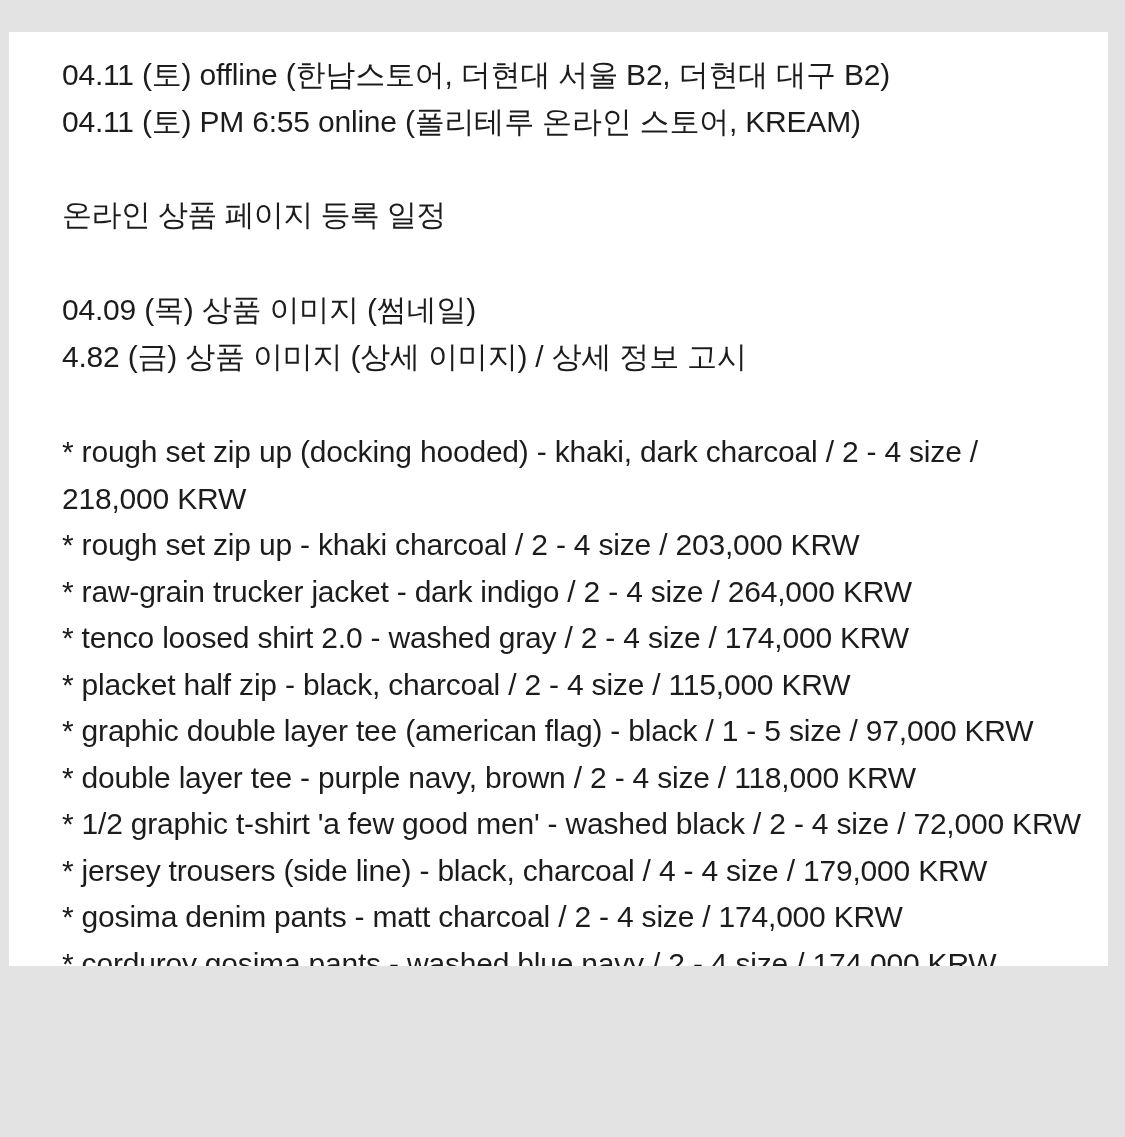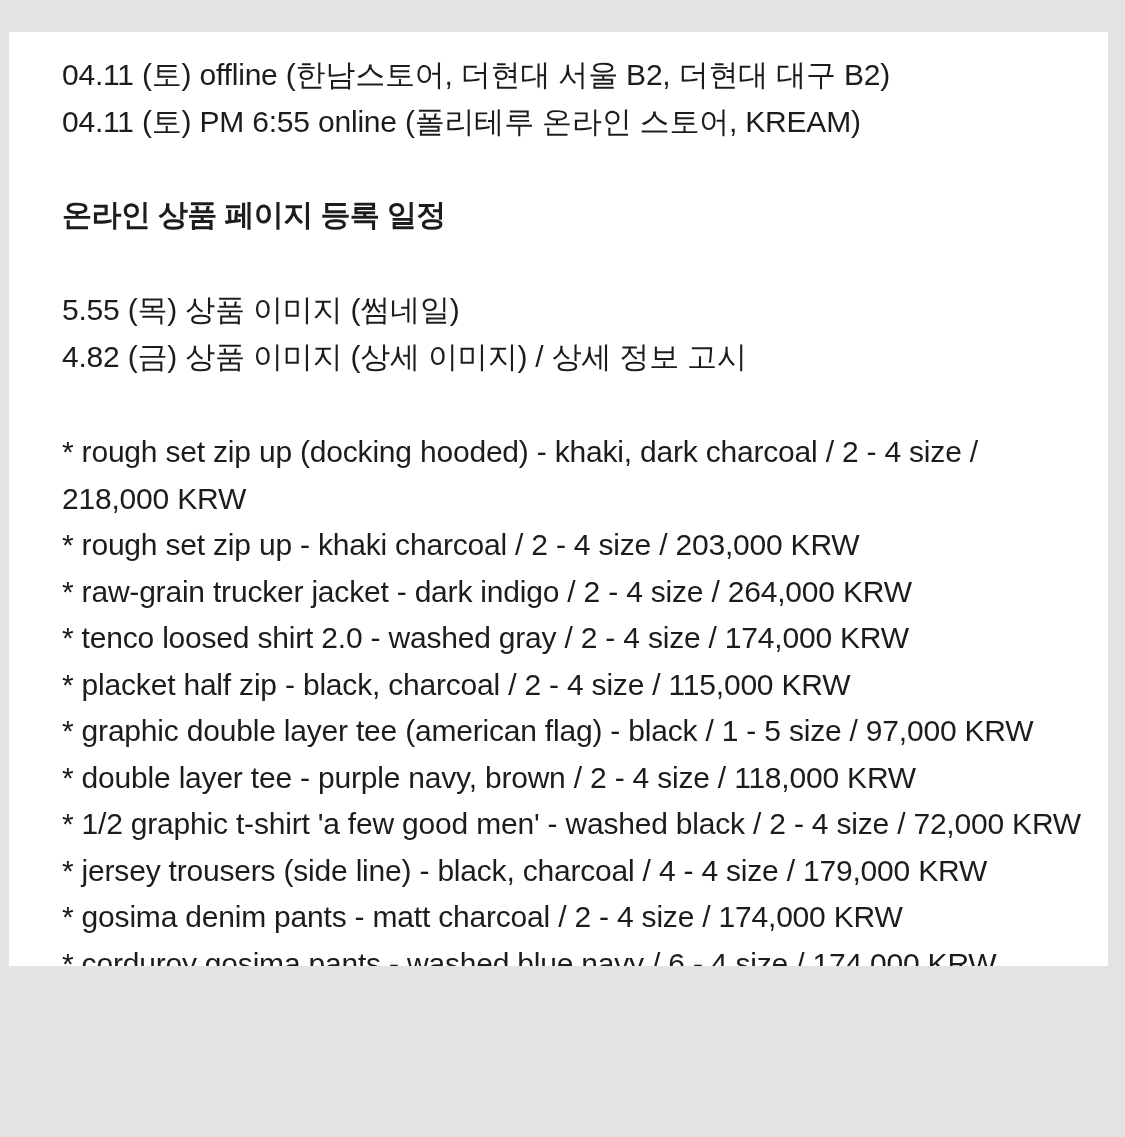--- a/index.html
+++ b/index.html
@@ -44,21 +44,21 @@
     letter-spacing: -0.2px;
     word-break: break-word;
   }
 
   .para {
     margin: 0;
     font-weight: 400;
   }
 
   .para.heading {
-    font-weight: 700;
+    font-weight: 400;
     letter-spacing: -0.6px;
   }
 
   
   .spacer {
     height: 46.5px;
   }
   .spacer.tall {
     height: 49px;
   }
@@ -83,35 +83,35 @@
         <p class="para">04.11 (토) PM 6:55 online (폴리테루 온라인 스토어, KREAM)</p>
       </div>
 
       <div class="spacer"></div>
 
       <p class="para heading">온라인 상품 페이지 등록 일정</p>
 
       <div class="spacer tall"></div>
 
       <div class="block-registration">
-        <p class="para">5.55 (목) 상품 이미지 (썸네일)</p>
+        <p class="para">04.09 (목) 상품 이미지 (썸네일)</p>
         <p class="para">4.82 (금) 상품 이미지 (상세 이미지) / 상세 정보 고시</p>
       </div>
 
       <div class="spacer tall"></div>
 
       <div class="block-products">
         <p class="para list-line">* rough set zip up (docking hooded) - khaki, dark charcoal / 2 - 4 size / 218,000 KRW</p>
         <p class="para list-line">* rough set zip up - khaki charcoal / 2 - 4 size / 203,000 KRW</p>
         <p class="para list-line">* raw-grain trucker jacket - dark indigo / 2 - 4 size / 264,000 KRW</p>
         <p class="para list-line">* tenco loosed shirt 2.0 - washed gray / 2 - 4 size / 174,000 KRW</p>
         <p class="para list-line">* placket half zip  - black, charcoal / 2 - 4 size / 115,000 KRW</p>
         <p class="para list-line">* graphic double layer tee (american flag) - black / 1 - 5 size / 97,000 KRW</p>
         <p class="para list-line">* double layer tee - purple navy, brown / 2 - 4 size / 118,000 KRW</p>
         <p class="para list-line">* 1/2 graphic t-shirt 'a few good men' - washed black / 2 - 4 size / 72,000 KRW</p>
         <p class="para list-line">* jersey trousers (side line) - black, charcoal / 4 - 4 size / 179,000 KRW</p>
         <p class="para list-line">* gosima denim pants - matt charcoal / 2 - 4 size / 174,000 KRW</p>
-        <p class="para list-line">* corduroy gosima pants - washed blue navy / 6 - 4 size / 174,000 KRW</p>
+        <p class="para list-line">* corduroy gosima pants - washed blue navy / 2 - 4 size / 174,000 KRW</p>
       </div>
 
     </div>
   </div>
 </div>
 
 </body></html>

